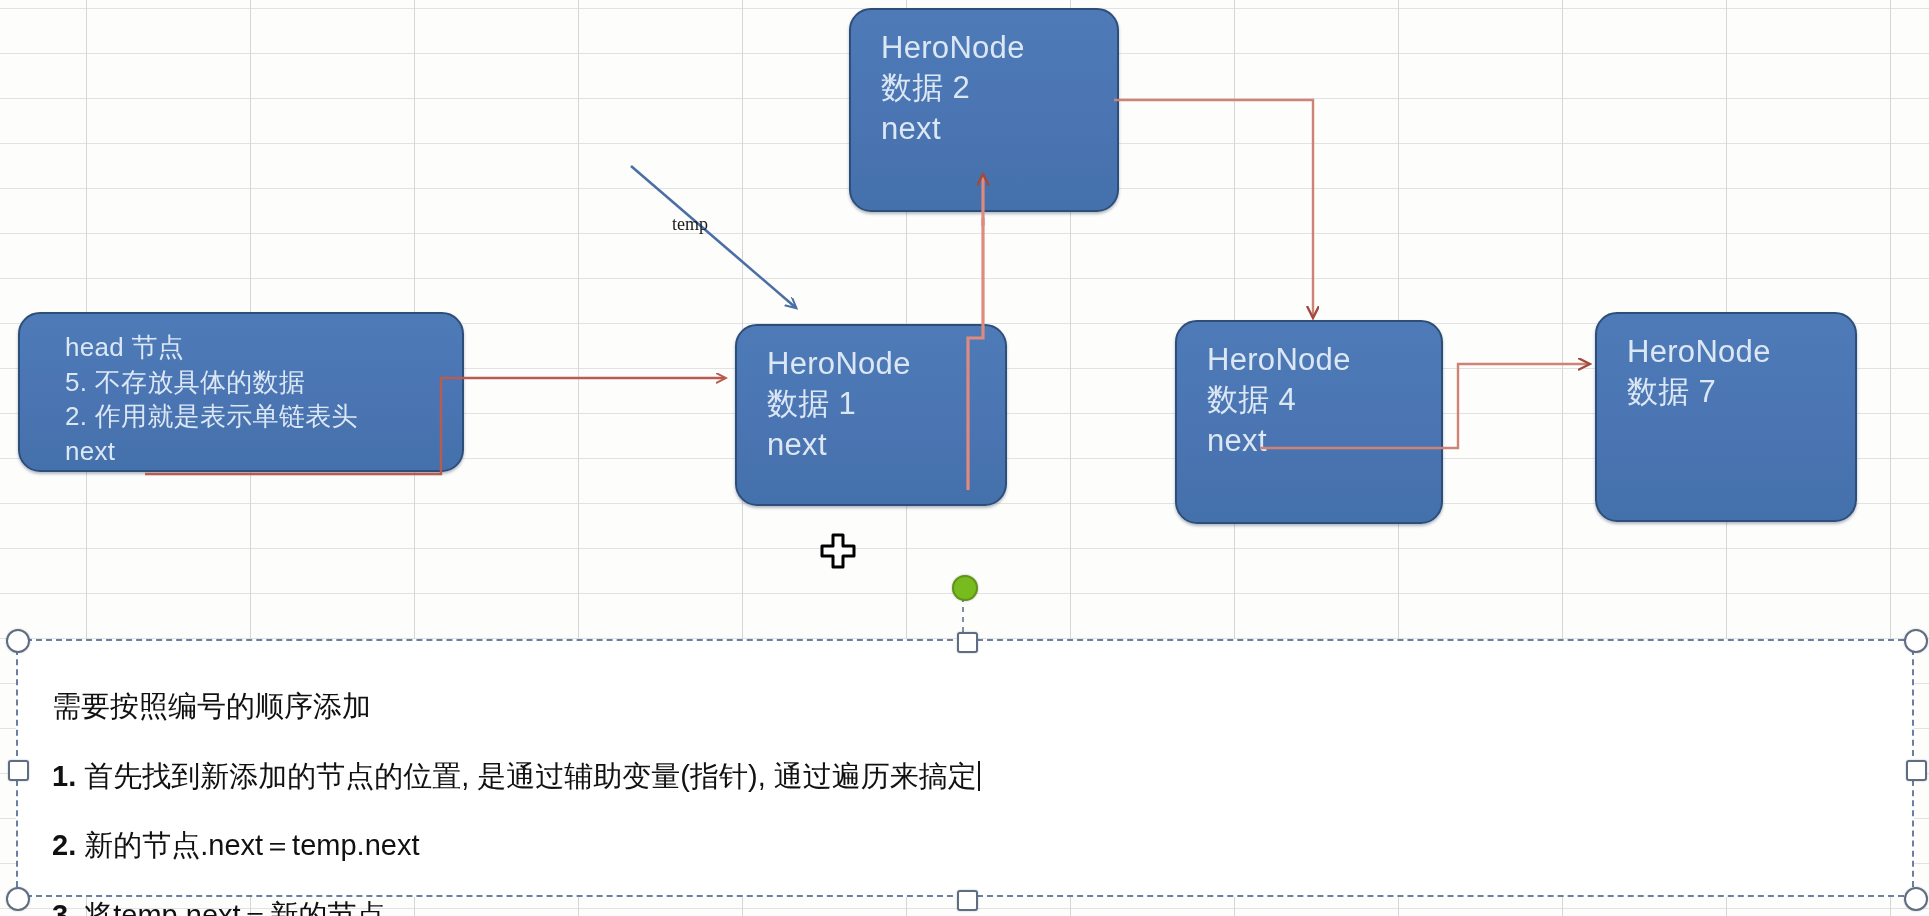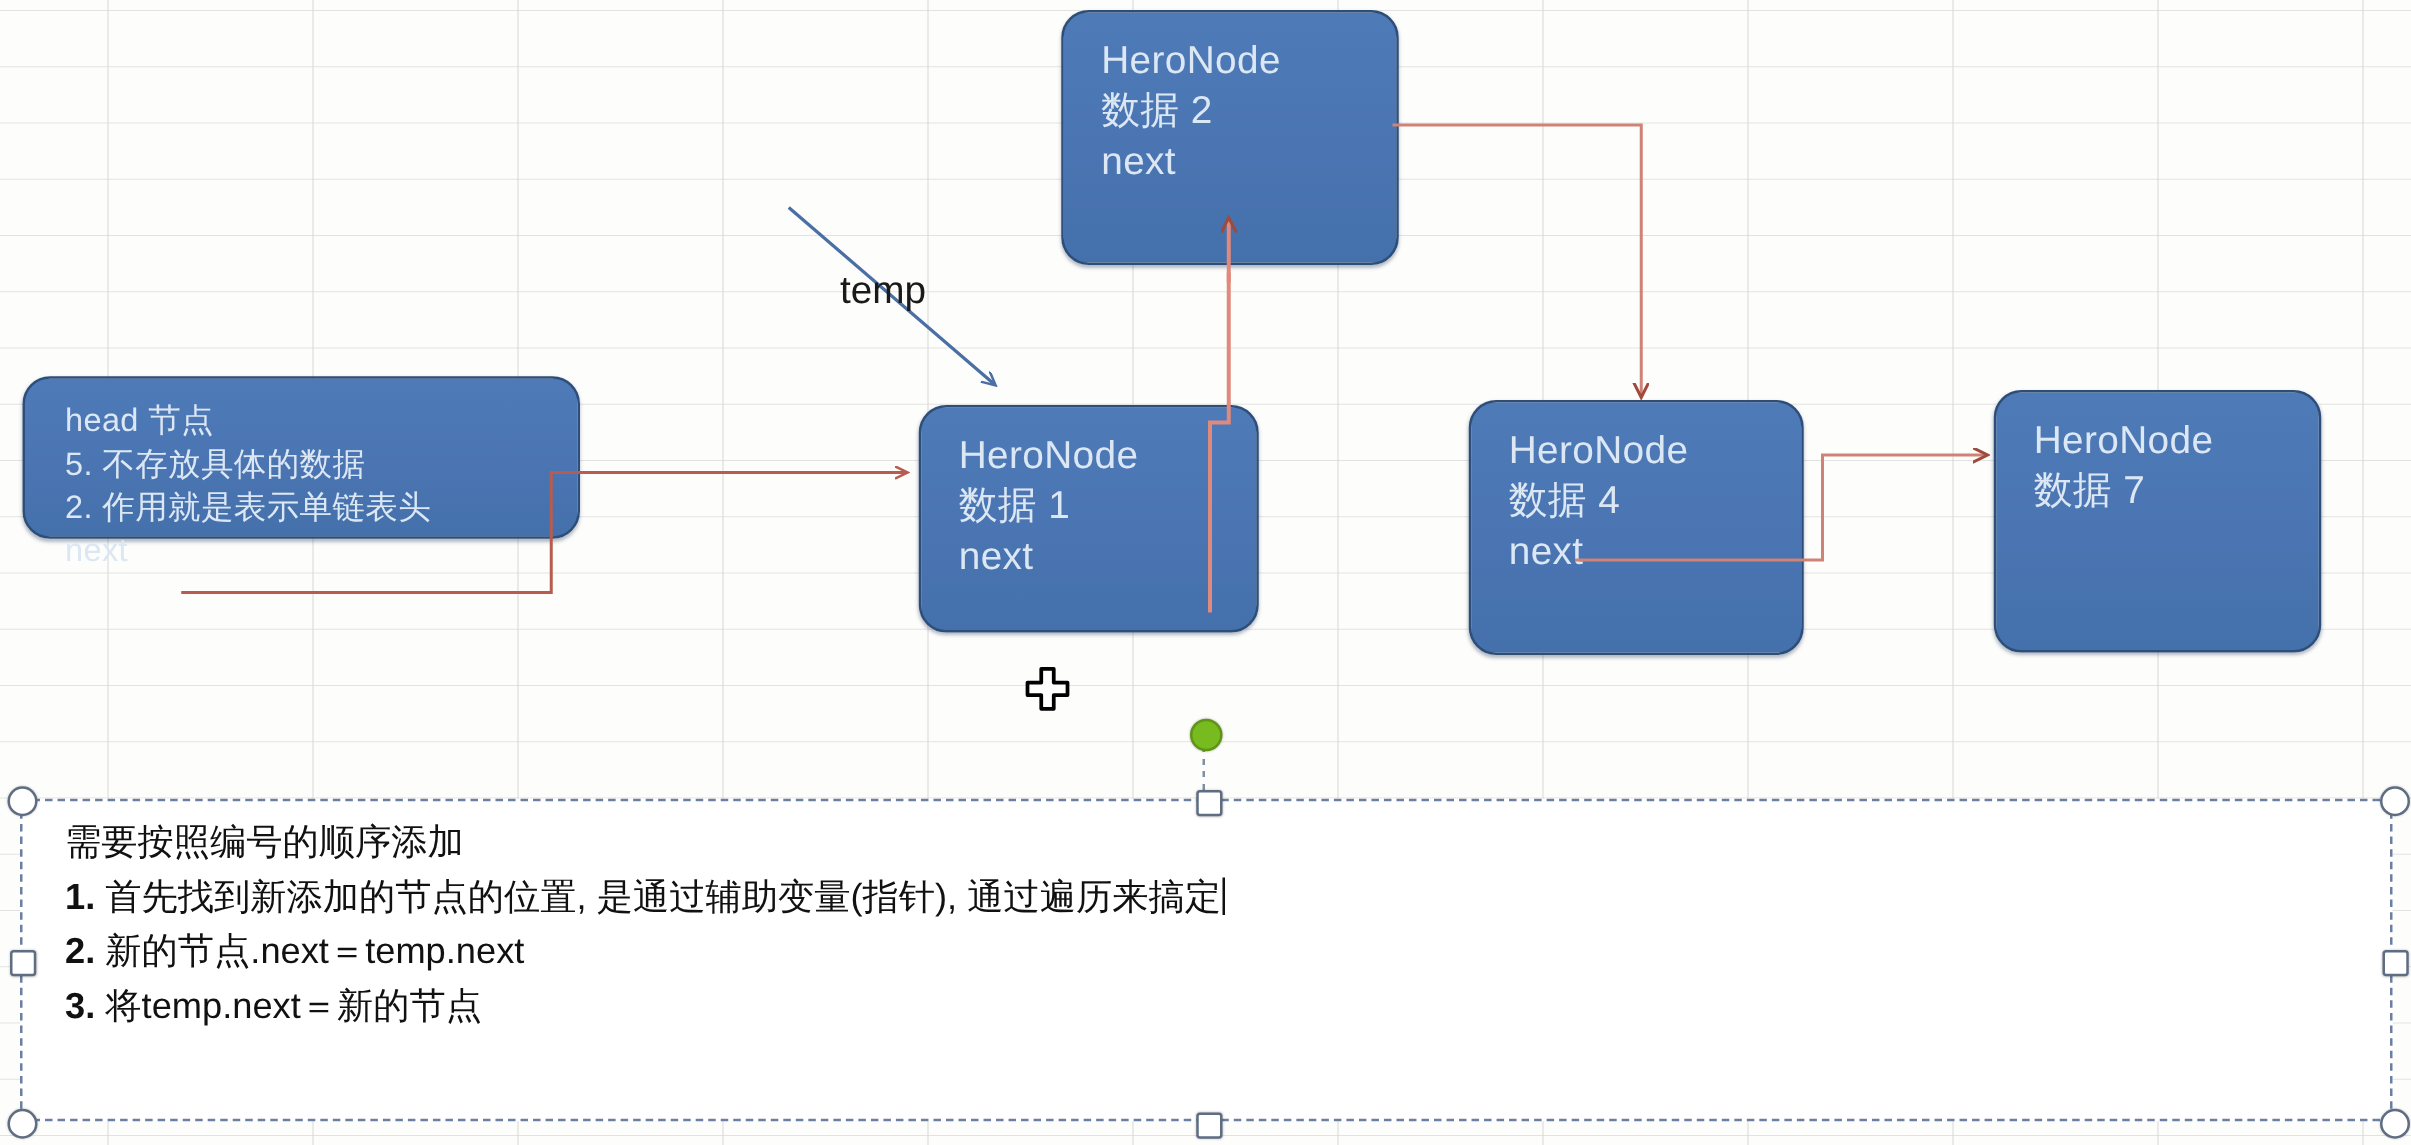--- a/index.html
+++ b/index.html
@@ -39,45 +39,45 @@
     color: #dce7f4;
     padding: 18px 0 0 30px;
     line-height: 1.30;
     font-size: 31px;
     letter-spacing: 0.3px;
     z-index: 5;
   }
   .node .ln { white-space: nowrap; display: block; }
 
   #node-head {
-    left: 18px; top: 301px; width: 446px; height: 130px;
-    padding-top: 16px; padding-left: 32px;
+    left: 18px; top: 312px; width: 446px; height: 160px;
+    padding-top: 16px; padding-left: 45px;
     font-size: 26px; line-height: 1.33;
   }
   #node-1 { left: 735px; top: 324px; width: 272px; height: 182px; }
   #node-2 { left: 849px; top: 8px;  width: 270px; height: 204px; }
   #node-4 { left: 1175px; top: 320px; width: 268px; height: 204px; }
   #node-7 { left: 1595px; top: 312px; width: 262px; height: 210px; }
 
   
   #connectors {
     position: absolute;
     left: 0; top: 0;
     width: 1929px; height: 916px;
     z-index: 6;
     pointer-events: none;
   }
   
   #temp-label {
     position: absolute;
     left: 672px; top: 214px;
-    font-size: 31px;
+    font-size: 18px;
     color: #1a1a1a;
     z-index: 7;
-    font-family: Liberation Sans, sans-serif;
+    font-family: Liberation Serif, serif;
   }
   
   #cursor-cross {
     position: absolute;
     left: 820px; top: 533px;
     width: 36px; height: 36px;
     z-index: 20;
   }
   
   #rotate-handle {
@@ -109,21 +109,21 @@
   }
   #textbox-text {
     position: absolute;
     left: 34px; top: 15px;
     color: #111111;
     font-size: 29px;
     line-height: 1.30;
     font-family: "Liberation Sans", "DejaVu Sans", sans-serif;
     white-space: nowrap;
   }
-  #textbox-text .row { display: block; margin-bottom: 6px; }
+  #textbox-text .row { display: block; margin-bottom: 6px; margin-top: 32px; }
   #textbox-text .num { font-weight: bold; }
   .caret {
     display: inline-block;
     width: 2px; height: 30px;
     background: #111;
     vertical-align: -5px;
     margin-left: 1px;
   }
   
   .handle-c, .handle-s {

